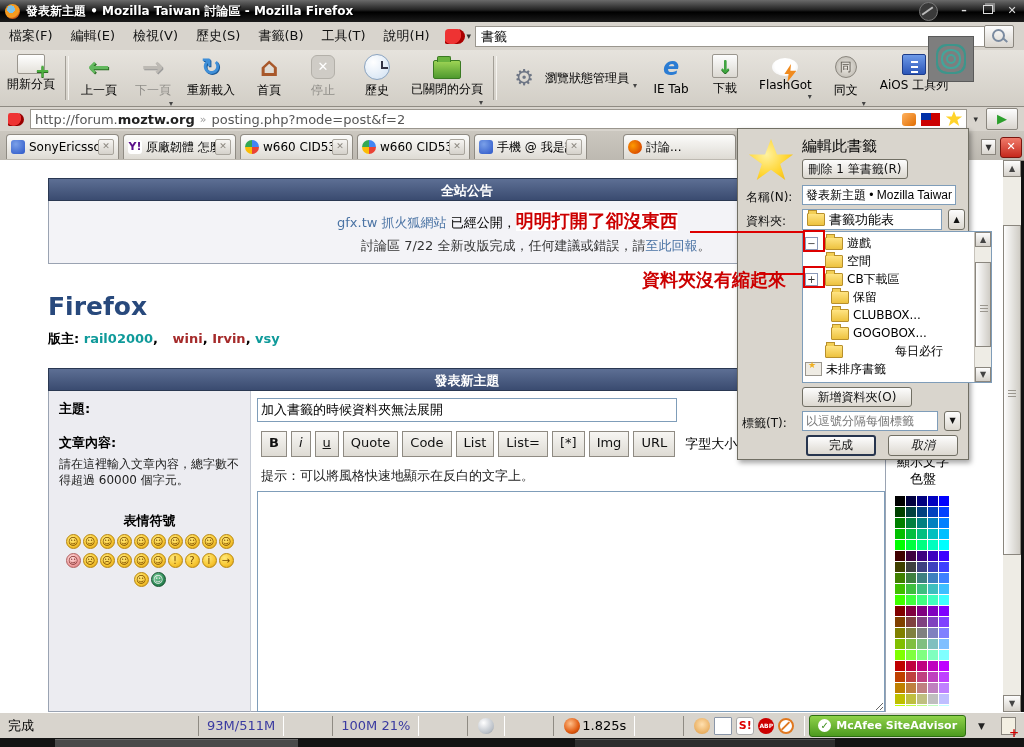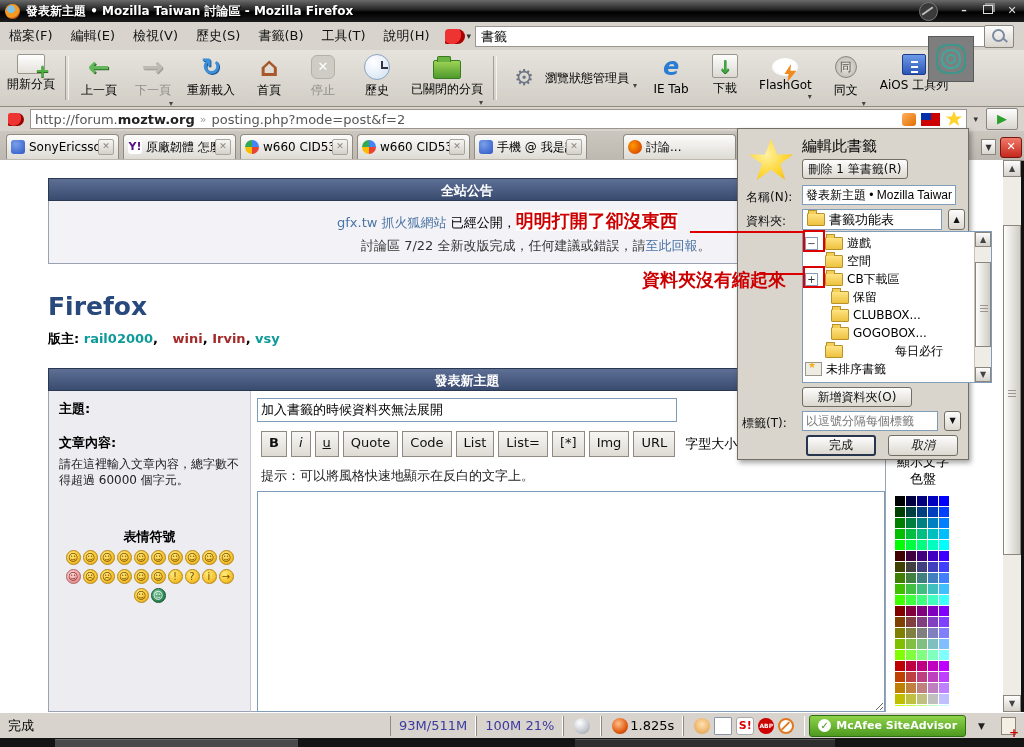--- a/index.html
+++ b/index.html
@@ -111,21 +111,21 @@
   #forum-title{position:absolute;left:48px;top:132px;font-size:25px;font-weight:bold;color:#28497c;}
   #mods{position:absolute;left:48px;top:170px;font-weight:bold;}
   #post-hdr{top:208px;}
   .cell-l{position:absolute;left:48px;width:203px;background:#ececf1;border:1px solid #9aa3b2;border-top:none;box-sizing:border-box;}
   .cell-r{position:absolute;left:250px;width:636px;background:#fff;border:1px solid #9aa3b2;border-top:none;border-left:1px solid #c3c9d4;box-sizing:border-box;}
   #row1-l{top:231px;height:35px;}  #row1-r{top:231px;height:35px;}
   #row2-l{top:265px;height:287px;} #row2-r{top:265px;height:287px;}
   .cell-lbl{margin:9px 0 0 10px;font-weight:bold;}
   #body-hint{margin:4px 10px 0 10px;font-size:12px;color:#222;font-weight:normal;line-height:1.35;}
   #subject-input{position:absolute;left:6px;top:7px;width:412px;height:20px;border:1px solid #7f9db9;font-size:13px;padding:1px 3px;}
-  #emo-title{text-align:center;font-weight:bold;margin-top:40px;}
+  #emo-title{text-align:center;font-weight:bold;margin-top:24px;}
   .emo-row{text-align:center;margin-top:3px;}
   .emo{display:inline-block;width:15px;height:15px;border-radius:50%;margin:0 1px;border:1px solid #b8860b;box-sizing:border-box;
     background:radial-gradient(circle at 35% 30%,#ffe97a,#f7c631 60%,#d49a1a);color:#7a4b00;font-size:10px;line-height:13px;text-align:center;vertical-align:middle;}
   .emo-p{background:radial-gradient(circle at 35% 30%,#ffd9d9,#f0a0a0 60%,#d07070);border-color:#b06060;color:#803030;}
   .emo-g{background:radial-gradient(circle at 35% 30%,#7fcf9f,#2e8b57 60%,#1d6b3f);border-color:#14512e;color:#eee;}
   #fmt-row{position:absolute;left:10px;top:6px;display:flex;gap:4px;align-items:center;}
   .fmt-btn{height:24px;padding:0 7px;background:linear-gradient(#f7f6f3,#dedbd4);border:1px solid #8f8b83;
     font-size:13px;line-height:22px;color:#111;}
   .fmt-b{font-weight:bold;} .fmt-i{font-style:italic;} .fmt-u{text-decoration:underline;}
   #fontsize-lbl{margin-left:6px;white-space:nowrap;}
@@ -187,21 +187,21 @@
   .anno{z-index:60;}
   #anno-box1{left:803px;top:230px;width:18px;height:18px;border:2px solid #d00;}
   #anno-box2{left:803px;top:266px;width:18px;height:18px;border:2px solid #d00;}
   #anno-line1{left:690px;top:231px;width:113px;height:2px;background:#d00;}
   #anno-line2{left:757px;top:273px;width:46px;height:2px;background:#d00;}
   #anno-text2{left:642px;top:268px;font-size:18px;font-weight:bold;color:#c00;z-index:60;background:transparent;white-space:nowrap;}
   
   #statusbar{left:0;top:712px;width:1024px;height:26px;background:#d8d4cd;border-top:1px solid #fff;
     display:flex;align-items:center;box-sizing:border-box;}
   #status-text{margin-left:8px;flex:1;}
-  .st-seg{border-left:1px solid #8f8b83;border-right:1px solid #fff;height:20px;display:flex;align-items:center;padding:0 8px;white-space:nowrap;}
+  .st-seg{border-left:1px solid #8f8b83;border-right:1px solid #fff;height:20px;display:flex;align-items:center;padding:0 8px;white-space:nowrap;margin-left:48px;}
   .st-blue{color:#3a3aa0;}
   .st-ico{width:16px;height:16px;border-radius:3px;margin:0 2px;}
   #ico-globe{border-radius:50%;background:radial-gradient(circle at 35% 30%,#fff,#b8bec6 70%,#6a7078);}
   #ico-fox{border-radius:50%;background:radial-gradient(circle at 40% 35%,#ffc08a,#e05a10 60%,#8a2a00);}
   #ico-avatar{border-radius:50%;background:radial-gradient(circle at 50% 40%,#ffe0b0,#e09a40);}
   #ico-page{background:#fff;border:1px solid #8a96a8;border-radius:1px;}
   #ico-s{background:#fff;border:1px solid #aaa;color:#d00;font-weight:bold;font-size:11px;text-align:center;line-height:15px;}
   #ico-abp{border-radius:50%;background:#c00;color:#fff;font-size:6px;font-weight:bold;text-align:center;line-height:16px;}
   #ico-block{border-radius:50%;border:2px solid #e07820;box-sizing:border-box;position:relative;background:#fff;}
   #ico-block::after{content:"";position:absolute;left:0px;top:5px;width:11px;height:2px;background:#e07820;transform:rotate(-45deg);}

